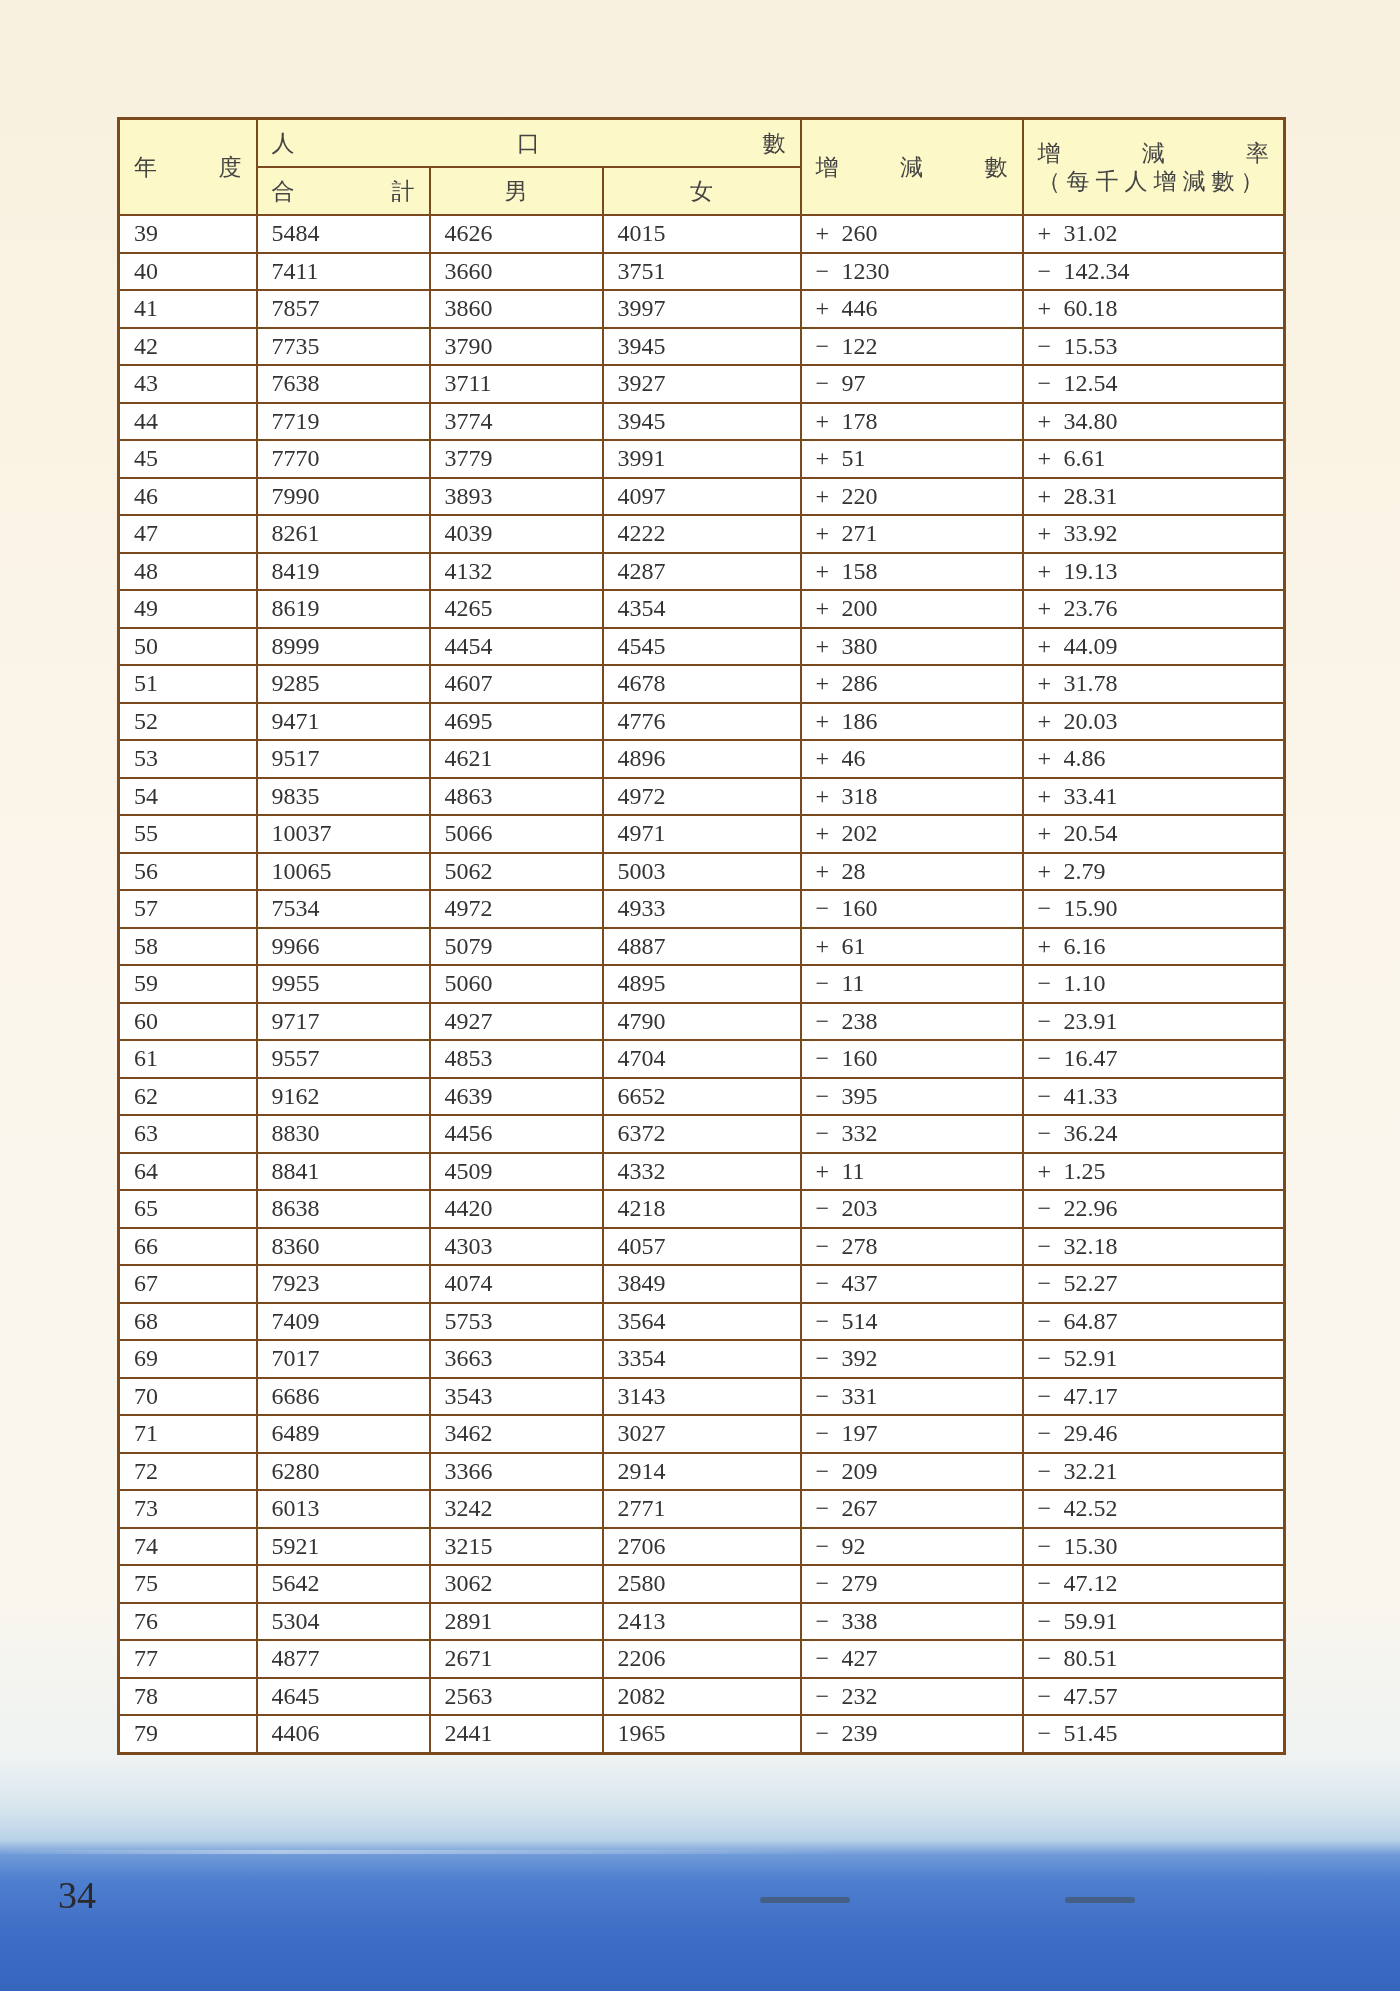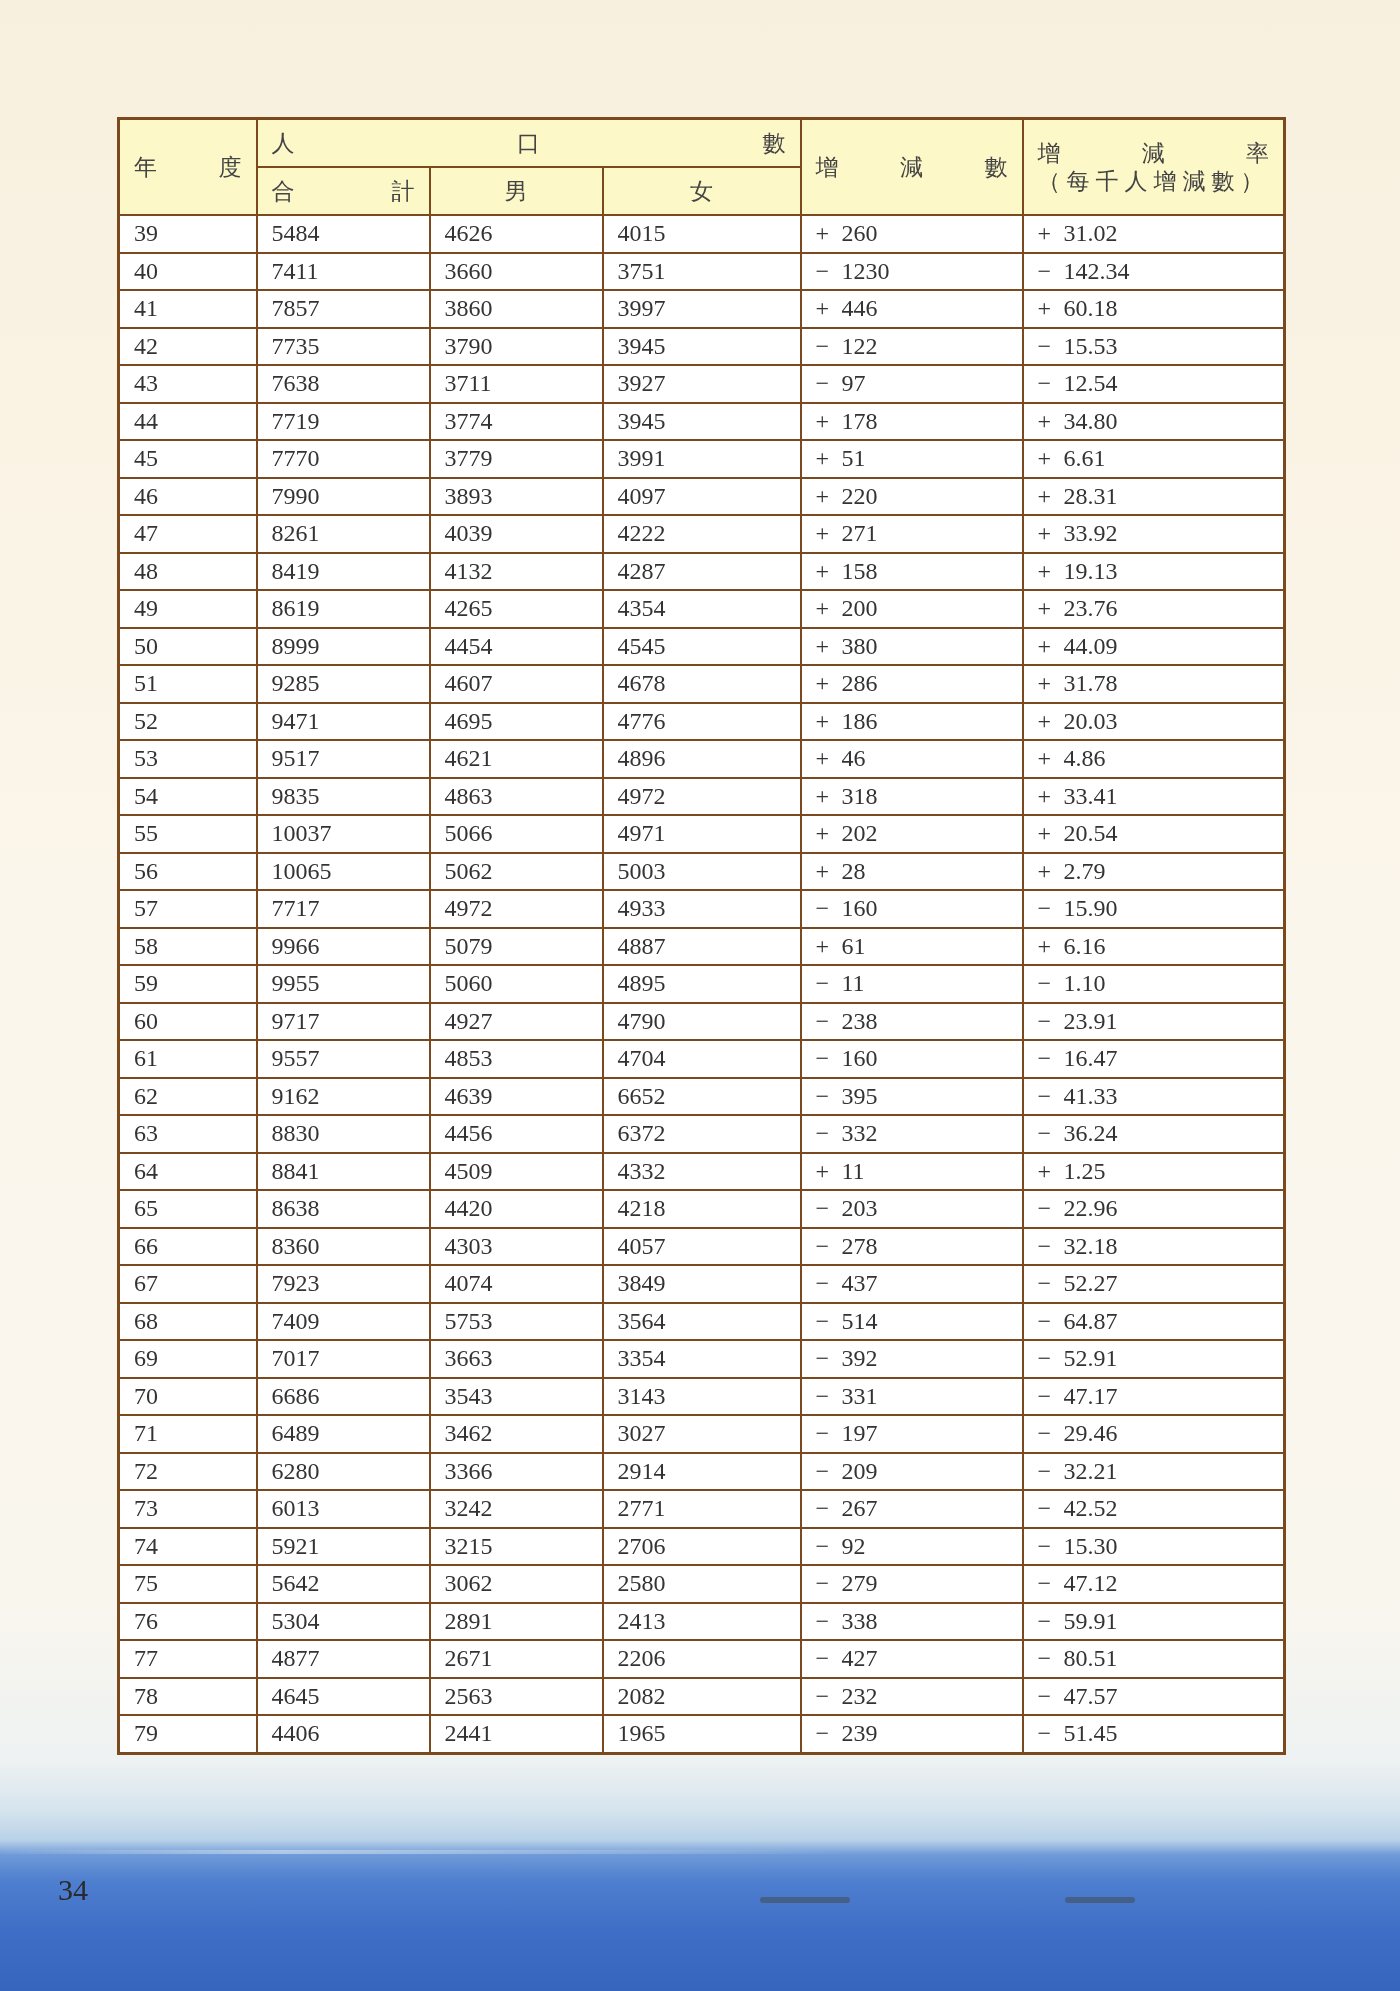--- a/index.html
+++ b/index.html
@@ -33,21 +33,21 @@
   .pop-table tbody td {
     background:#ffffff; height:35.5px; font-size:24px; letter-spacing:0px;
   }
   .hdr-row1 th { height:46px; }
   .hdr-row2 th { height:46px; }
   .spread { display:flex; justify-content:space-between; padding-right:14px; }
   .center { text-align:center !important; padding-left:0 !important; }
   .rate-hdr { line-height:28px; padding-top:4px !important; padding-bottom:4px !important; }
   .sign { display:inline-block; width:26px; }
   .page-number {
-    position:absolute; left:58px; top:1873px; font-size:30px; color:#2a2a2a;
+    position:absolute; left:58px; top:1873px; font-size:38px; color:#2a2a2a;
     font-family:"Liberation Serif", serif;
   }
 </style>
 </head>
 <body>
 
 <div class="sea-line"></div>
 <div class="island" style="left:760px;width:90px;"></div>
 <div class="island" style="left:1065px;width:70px;"></div>
 
@@ -242,21 +242,21 @@
       <tr>
         <td>56</td>
         <td>10065</td>
         <td>5062</td>
         <td>5003</td>
         <td><span class="sign">+</span><span>28</span></td>
         <td><span class="sign">+</span><span>2.79</span></td>
       </tr>
       <tr>
         <td>57</td>
-        <td>7717</td>
+        <td>7534</td>
         <td>4972</td>
         <td>4933</td>
         <td><span class="sign">−</span><span>160</span></td>
         <td><span class="sign">−</span><span>15.90</span></td>
       </tr>
       <tr>
         <td>58</td>
         <td>9966</td>
         <td>5079</td>
         <td>4887</td>

